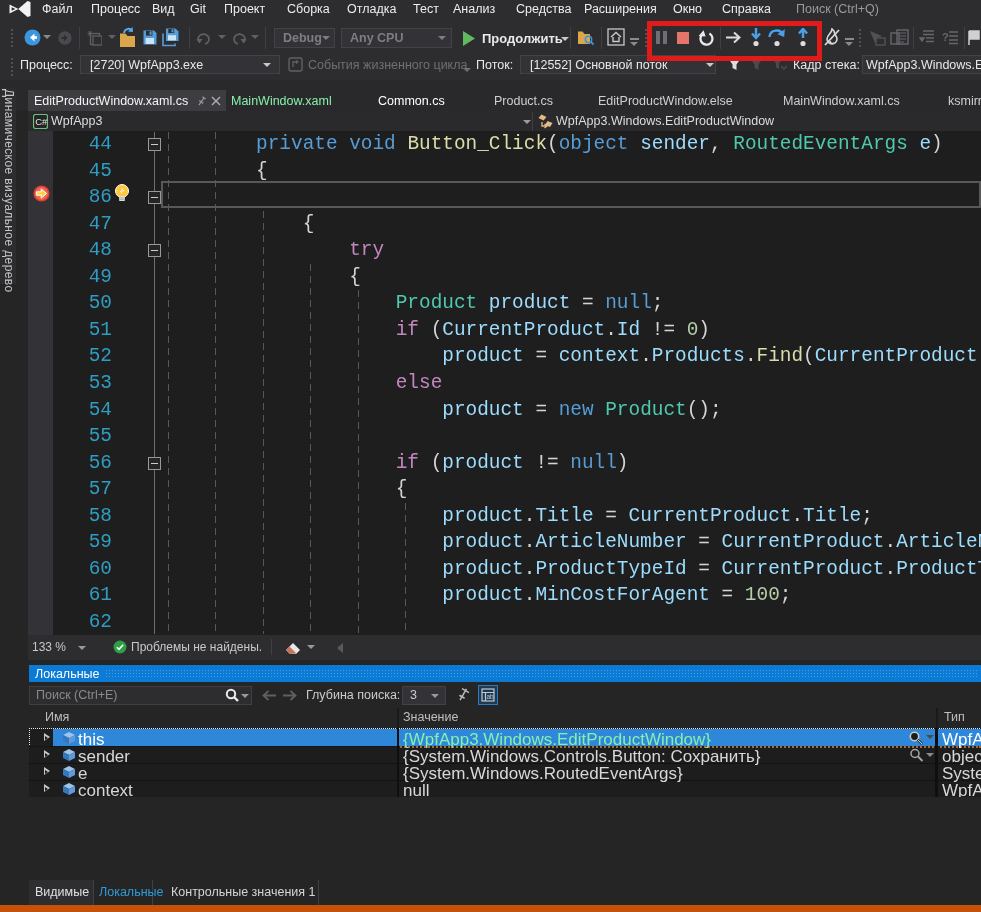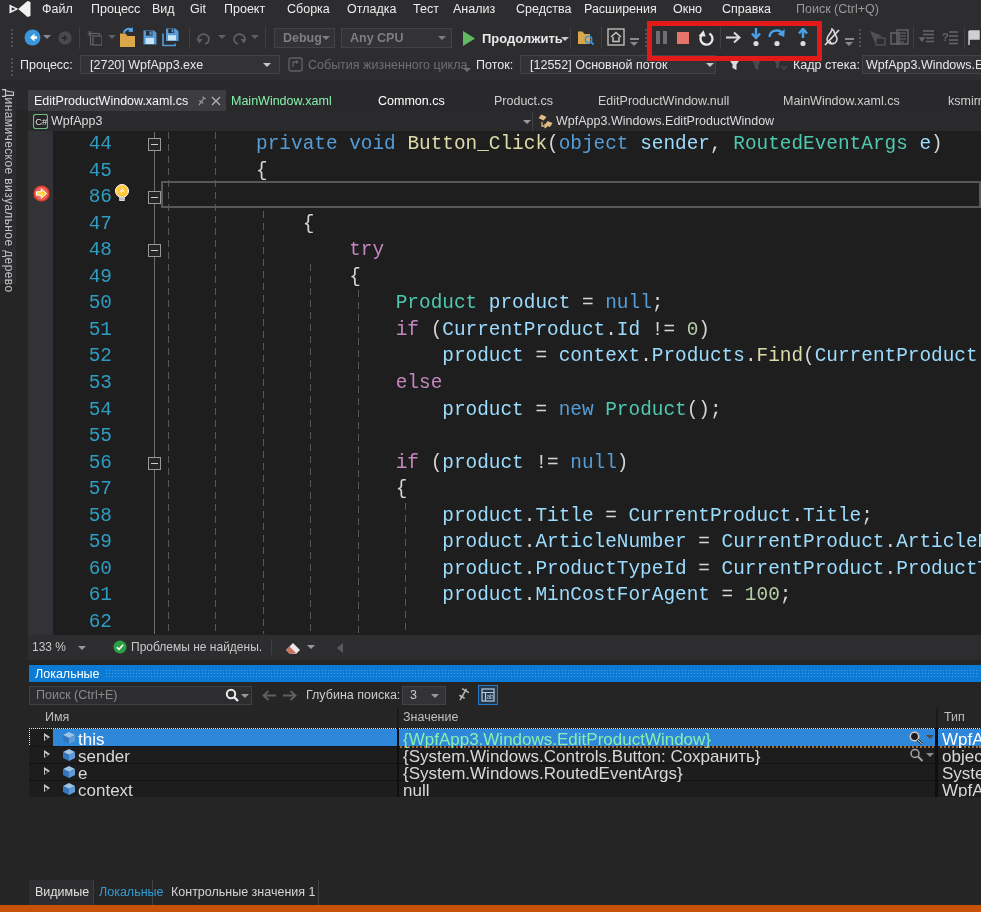--- a/index.html
+++ b/index.html
@@ -237,21 +237,21 @@
   <span class="t ui" style="left:34px;top:14px;color:#f5f5f5">EditProductWindow.xaml.cs</span>
   <svg class="abs" style="left:196px;top:16px" width="11" height="11" opacity="0.75">
       <path d="M5.5 1 v5 M3 6 h5 M5.5 6 v4 M3.5 1 h4" stroke="#b0b0b0" stroke-width="1.3" fill="none" transform="rotate(35 5.5 5.5)"></path>
     </svg>
   <svg class="abs" style="left:211px;top:16px" width="10" height="10">
       <path d="M1 1 L9 9 M9 1 L1 9" stroke="#b0b0b0" stroke-width="1.4"></path>
     </svg>
   <span class="t ui" style="left:231px;top:14px;color:#86efac">MainWindow.xaml</span>
   <span class="t ui" style="left:378px;top:14px;color:#ffffff">Common.cs</span>
   <span class="t ui" style="left:494px;top:14px;color:#cfcfcf">Product.cs</span>
-  <span class="t ui" style="left:598px;top:14px;color:#cfcfcf">EditProductWindow.null</span>
+  <span class="t ui" style="left:598px;top:14px;color:#cfcfcf">EditProductWindow.else</span>
   <span class="t ui" style="left:783px;top:14px;color:#cfcfcf">MainWindow.xaml.cs</span>
   <span class="t ui" style="left:948px;top:14px;color:#cfcfcf">ksmirn</span>
 </div>
 <div class="abs" id="crumb">
   <svg class="abs" style="left:5px;top:3px" width="15" height="15">
       <rect x="0.5" y="0.5" width="14" height="14" rx="2" fill="#252526" stroke="#6cbf7d" stroke-width="1.2"></rect>
       <text x="2.2" y="11" font-size="9.5px" font-family="Liberation Sans" fill="#e0e0e0">C#</text>
     </svg>
   <span class="t ui" style="left:23px;top:3px;color:#dcdcdc">WpfApp3</span>
   <div class="caret" style="left:495px;top:9px;border-top-color:#9b9b9b"></div>

